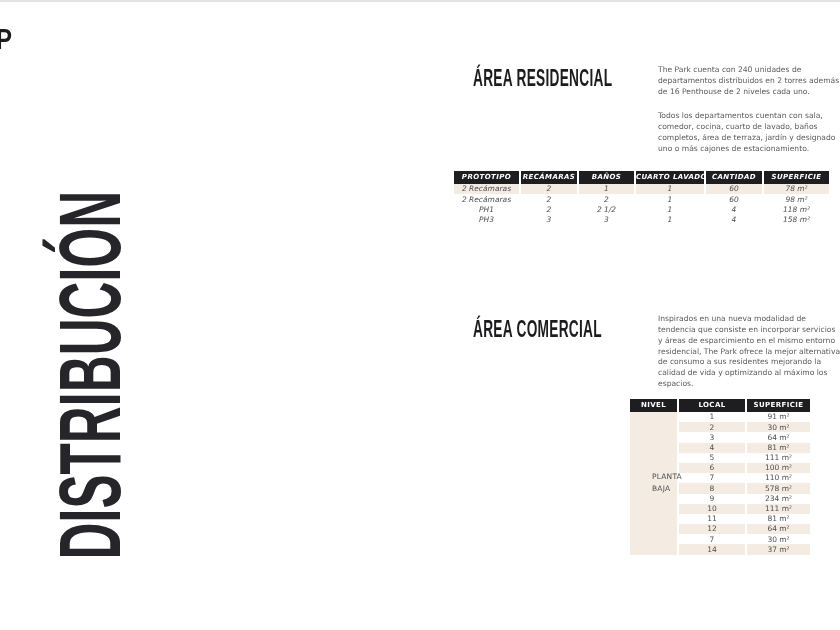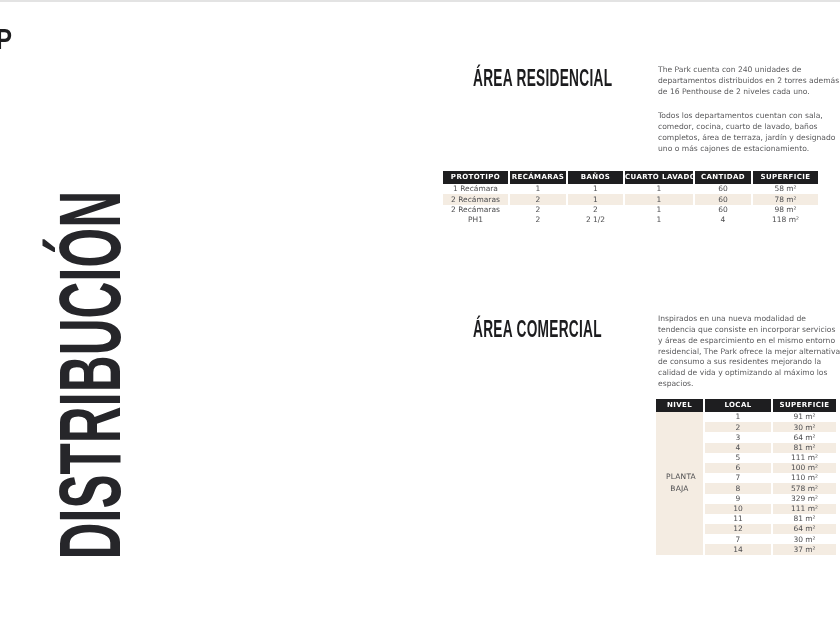--- a/index.html
+++ b/index.html
@@ -52,40 +52,40 @@
     text-align: left;
   }
   #res-para-1 { top: 65px; }
   #res-para-2 { top: 111px; }
   #com-para-1 { top: 314px; }
   table {
     position: absolute;
     border-collapse: separate; border-spacing: 2px 0;
     table-layout: fixed;
   }
-  #res-table { left: 441px; top: 171px; width: 379px; }
-  #com-table { left: 654px; top: 399px; width: 184px; }
+  #res-table { left: 452px; top: 171px; width: 379px; font-style: italic; }
+  #com-table { left: 628px; top: 399px; width: 184px; }
   th {
     background: #1e1e20; color: #ffffff;
     font-size: 7px; font-weight: 700; letter-spacing: 0.4px;
     height: 13px; text-align: center; vertical-align: middle;
     padding: 0; line-height: 1; overflow: hidden; white-space: nowrap;
   }
   td {
     font-size: 7.5px; color: #4e4e50;
     text-align: center; vertical-align: middle;
     padding: 0; line-height: 1; background: #ffffff;
   }
   #res-table td { height: 10.3px; }
   #com-table td { height: 10.2px; }
   tr.alt td { background: #f4ece2; }
   td.nivel {
     background: #f4ece2 !important;
     font-size: 7.5px; line-height: 1.6; letter-spacing: 0.2px;
-    vertical-align: middle; padding: 0 10px; white-space: normal;
+    vertical-align: middle; padding: 0 22px; white-space: normal;
   }
 </style>
 </head>
 <body>
 
 <div class="top-rule"></div>
 
 <div class="logo-fragment">P</div>
 
 <div class="vertical-title-box">
@@ -109,28 +109,20 @@
     <tr>
       <th>PROTOTIPO</th>
       <th>RECÁMARAS</th>
       <th>BAÑOS</th>
       <th>CUARTO LAVADO</th>
       <th>CANTIDAD</th>
       <th>SUPERFICIE</th>
     </tr>
   </thead>
   <tbody>
-      <tr>
-        <td>1 Recámara</td>
-        <td>1</td>
-        <td>1</td>
-        <td>1</td>
-        <td>60</td>
-        <td>58 m²</td>
-      </tr>
       <tr class="alt">
         <td>2 Recámaras</td>
         <td>2</td>
         <td>1</td>
         <td>1</td>
         <td>60</td>
         <td>78 m²</td>
       </tr>
       <tr>
         <td>2 Recámaras</td>
@@ -140,20 +132,28 @@
         <td>60</td>
         <td>98 m²</td>
       </tr>
       <tr>
         <td>PH1</td>
         <td>2</td>
         <td>2 1/2</td>
         <td>1</td>
         <td>4</td>
         <td>118 m²</td>
+      </tr>
+      <tr>
+        <td>PH3</td>
+        <td>3</td>
+        <td>3</td>
+        <td>1</td>
+        <td>4</td>
+        <td>158 m²</td>
       </tr>
     </tbody>
 </table>
 
 <h1 class="section-heading" id="heading-comercial">ÁREA COMERCIAL</h1>
 <p class="para" id="com-para-1">Inspirados en una nueva modalidad de tendencia que consiste en incorporar servicios y áreas de esparcimiento en el mismo entorno residencial, The Park ofrece la mejor alternativa de consumo a sus residentes mejorando la calidad de vida y optimizando al máximo los espacios.</p>
 
 <table id="com-table">
   <colgroup>
     <col style="width:47px">
@@ -196,21 +196,21 @@
       <tr>
         <td>7</td>
         <td>110 m²</td>
       </tr>
       <tr class="alt">
         <td>8</td>
         <td>578 m²</td>
       </tr>
       <tr>
         <td>9</td>
-        <td>329 m²</td>
+        <td>234 m²</td>
       </tr>
       <tr class="alt">
         <td>10</td>
         <td>111 m²</td>
       </tr>
       <tr>
         <td>11</td>
         <td>81 m²</td>
       </tr>
       <tr class="alt">

